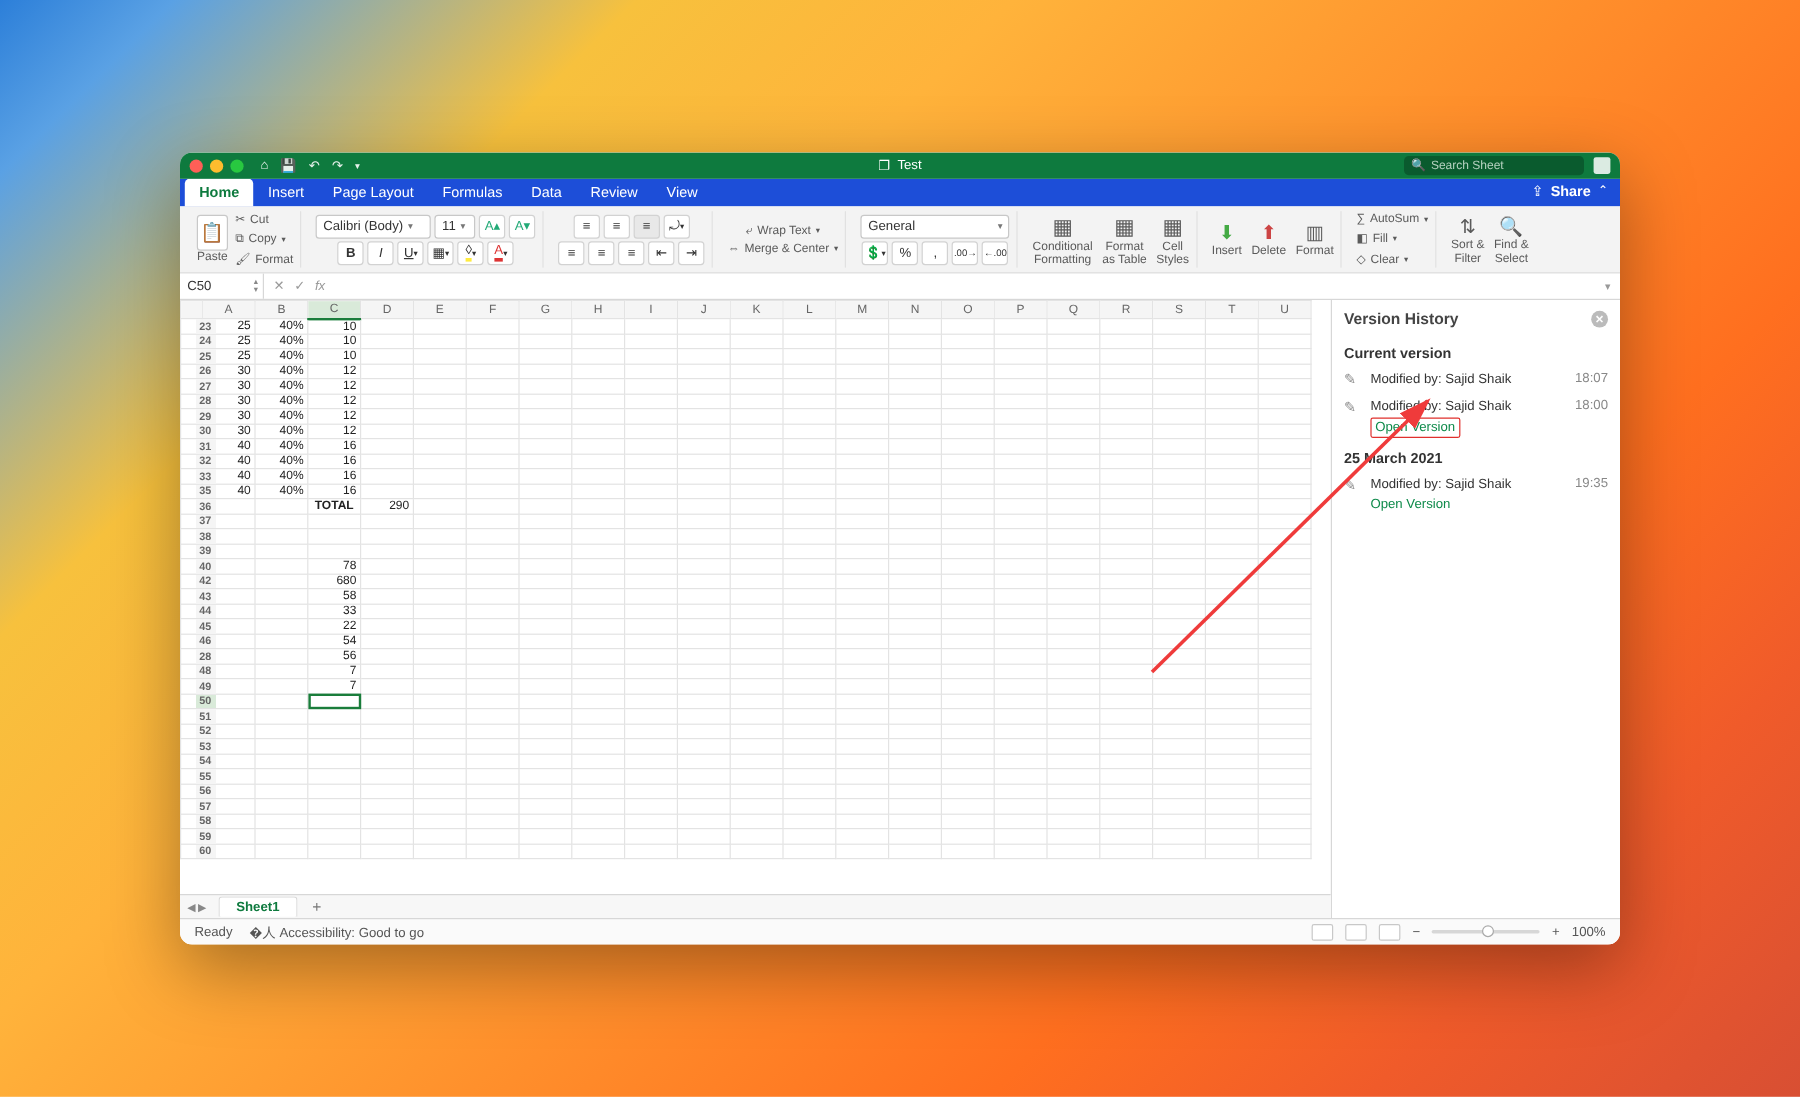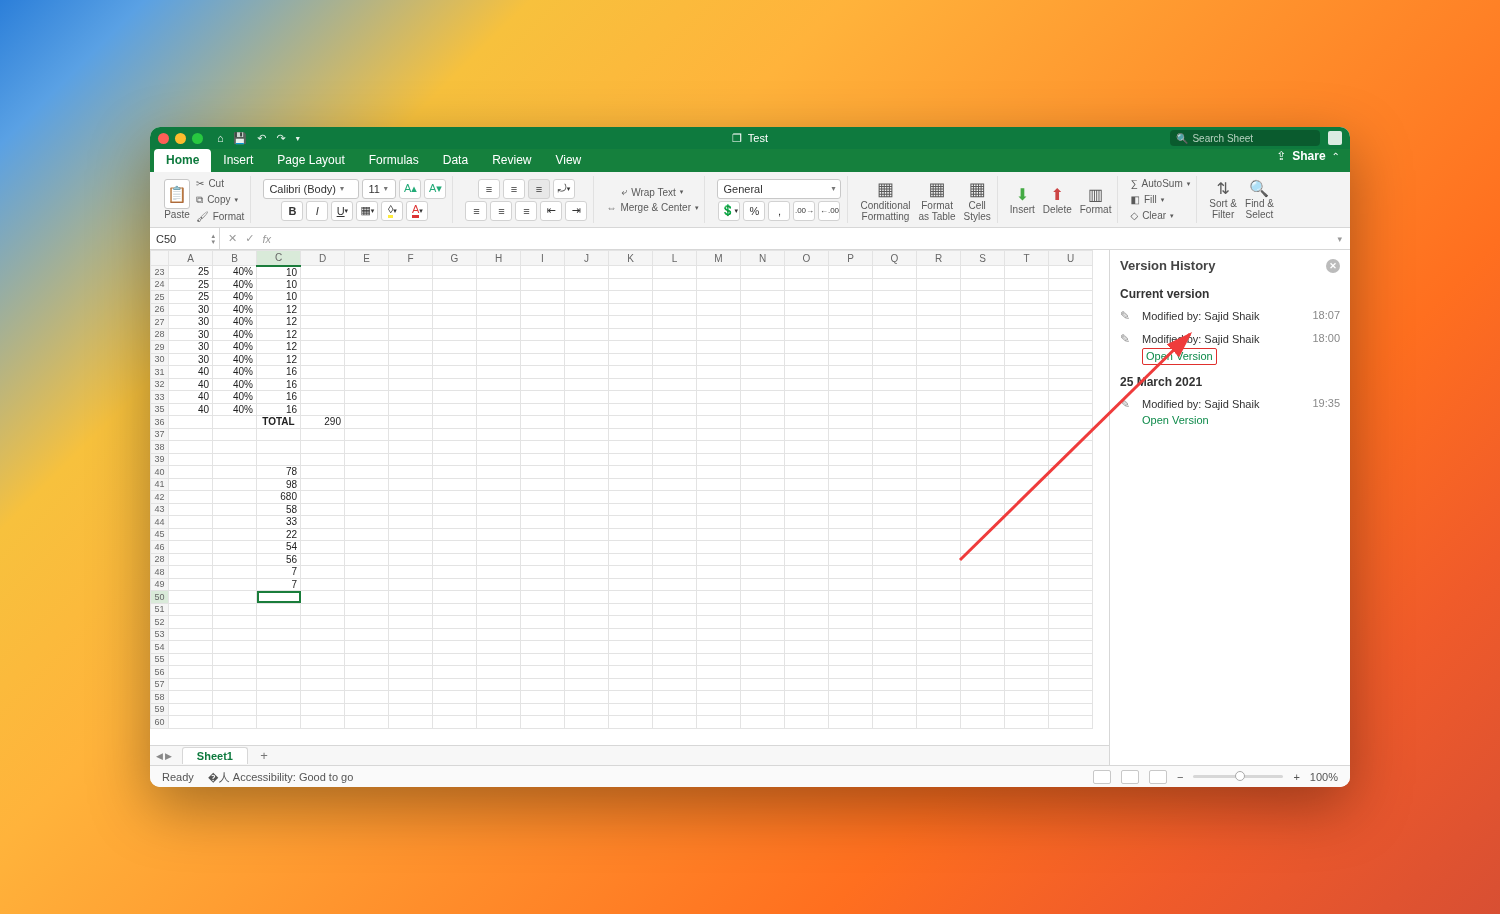--- a/index.html
+++ b/index.html
@@ -19,21 +19,21 @@
   .dot { width:11px; height:11px; border-radius:50%; }
   .red{background:#ff5f57}.yellow{background:#febc2e}.green{background:#28c840}
   .tb-icons{display:flex;gap:10px;margin-left:14px;align-items:center}
   .tb-icons span{opacity:.9}
   .doc-title{position:absolute;left:50%;transform:translateX(-50%);display:flex;align-items:center;gap:6px;font-weight:400}
   .tb-right{margin-left:auto;display:flex;align-items:center;gap:8px}
   .search-sheet{background:rgba(0,0,0,.25);border-radius:4px;height:16px;width:150px;display:flex;align-items:center;padding:0 6px;gap:4px;color:#dfeee3;font-size:10px}
   .avatar{width:14px;height:14px;background:#fff;border-radius:2px;opacity:.85}
 
   
-  .tabsrow{height:23px;background:#15803d;display:flex;align-items:flex-start;padding-left:4px;color:#fff;font-size:12px}
+  .tabsrow{height:23px;background:#1d4ed8;display:flex;align-items:center;padding-left:4px;color:#fff;font-size:12px}
   .tab{padding:4px 12px 5px;cursor:default}
   .tab.active{background:#fff;color:#0e7a3e;border-radius:4px 4px 0 0;font-weight:600}
   .share-right{margin-left:auto;display:flex;align-items:center;gap:6px;padding:0 10px 4px 0;font-size:12px}
   .share-right .chev{font-size:10px}
 
   
   .ribbon{height:56px;background:#f3f3f3;border-bottom:1px solid #d7d7d7;display:flex;align-items:center;padding:4px 8px;gap:6px;font-size:11px;color:#5a5a5a;overflow:hidden;white-space:nowrap}
   .rgroup{display:flex;flex-direction:column;align-items:center;gap:2px;padding:0 6px;border-right:1px solid #e1e1e1;height:100%;justify-content:center}
   .rgroup:last-child{border:none}
   .big-icon{width:26px;height:30px;background:#fff;border:1px solid #c8c8c8;border-radius:3px;position:relative;display:flex;align-items:center;justify-content:center}
@@ -54,21 +54,21 @@
   .fxinput{flex:1;height:100%;padding-left:4px}
   .fxchev{padding:0 8px;color:#999;font-size:9px}
 
   
   .main{flex:1;display:flex;overflow:hidden}
   .sheet{flex:1;display:flex;flex-direction:column;overflow:hidden;border-right:1px solid #d7d7d7}
   .grid-wrapper{flex:1;overflow:hidden;position:relative}
   table.grid{border-collapse:collapse;font-size:10px;color:#222;table-layout:fixed}
   table.grid th,table.grid td{border:1px solid #e3e3e3;height:12.5px;padding:0 3px;overflow:hidden;white-space:nowrap}
   table.grid thead th{background:#f5f5f5;color:#666;font-weight:400;text-align:center;height:15px;font-size:10px;position:sticky;top:0}
-  table.grid tbody th{background:#f5f5f5;color:#666;font-weight:400;width:18px;font-size:9px;position:sticky;left:0}
+  table.grid tbody th{background:#f5f5f5;color:#666;font-weight:700;width:18px;font-size:9px;position:sticky;left:12px}
   .col-w{width:44px}
   .num{text-align:right}
   .sel-col thead th.csel{background:#d9ead9;border-bottom:2px solid #1a7d3b}
   .active-cell{outline:2px solid #1a7d3b;outline-offset:-2px}
   .row-sel th{background:#d9ead9!important;color:#0e7a3e}
 
   
   .sheets{height:20px;border-top:1px solid #d7d7d7;display:flex;align-items:center;font-size:11px;background:#f7f7f7}
   .sheets .nav{display:flex;gap:2px;padding:0 6px;color:#888}
   .sheets .nav span{font-size:9px}
@@ -748,44 +748,20 @@
                 <td class="num"></td>
                 <td class="num"></td>
                 <td class="num"></td>
                 <td class="num"></td>
                 <td class="num"></td>
                 <td class="num"></td>
                 <td class="num"></td>
                 <td class="num"></td>
               </tr>
               <tr>
-                <th>41</th>
-                <td class="num"></td>
-                <td class="num"></td>
-                <td class="num">98</td>
-                <td class="num"></td>
-                <td class="num"></td>
-                <td class="num"></td>
-                <td class="num"></td>
-                <td class="num"></td>
-                <td class="num"></td>
-                <td class="num"></td>
-                <td class="num"></td>
-                <td class="num"></td>
-                <td class="num"></td>
-                <td class="num"></td>
-                <td class="num"></td>
-                <td class="num"></td>
-                <td class="num"></td>
-                <td class="num"></td>
-                <td class="num"></td>
-                <td class="num"></td>
-                <td class="num"></td>
-              </tr>
-              <tr>
                 <th>42</th>
                 <td class="num"></td>
                 <td class="num"></td>
                 <td class="num">680</td>
                 <td class="num"></td>
                 <td class="num"></td>
                 <td class="num"></td>
                 <td class="num"></td>
                 <td class="num"></td>
                 <td class="num"></td>

